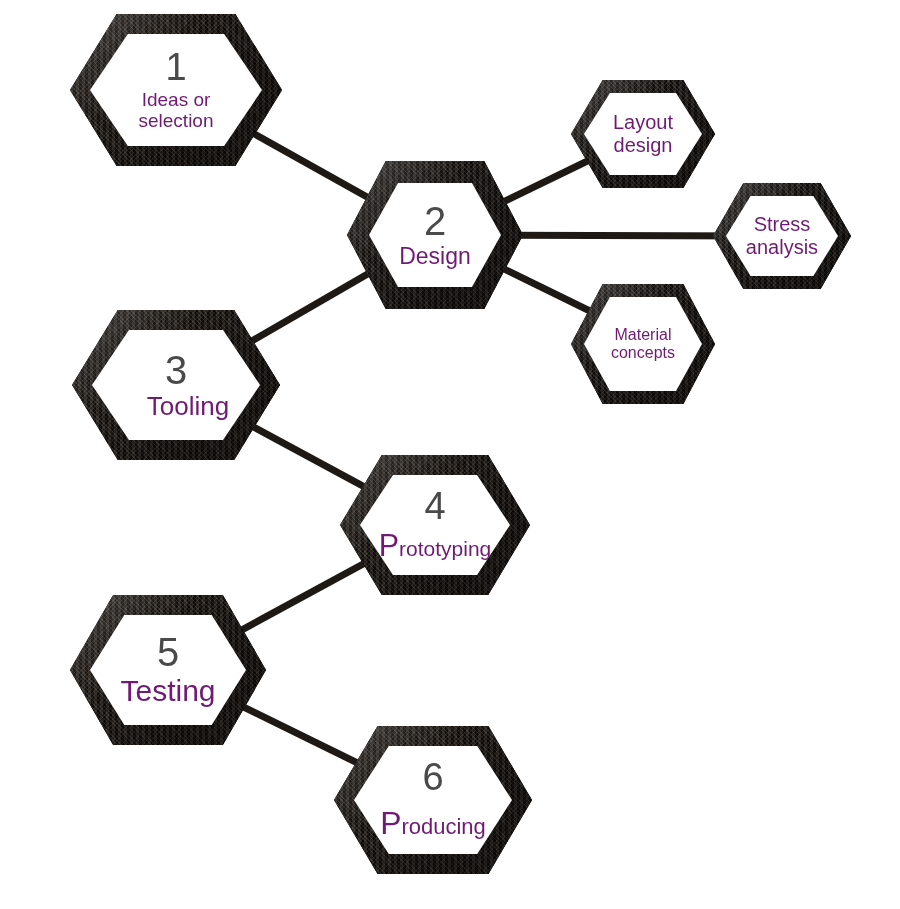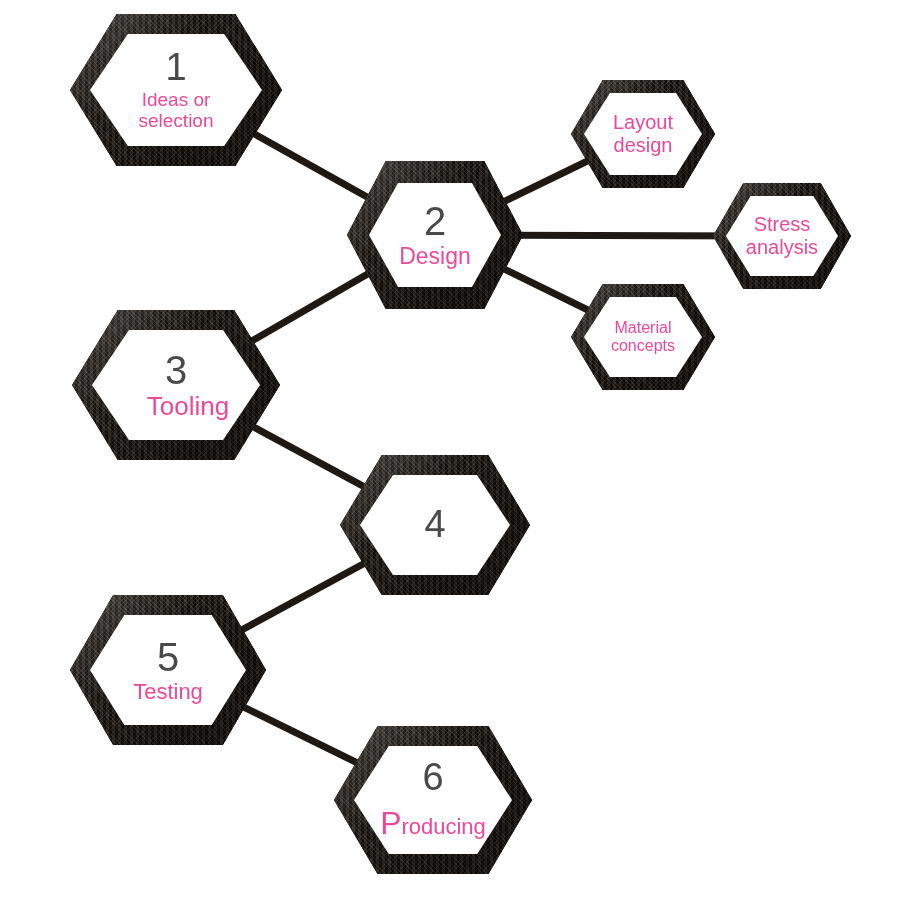--- a/index.html
+++ b/index.html
@@ -21,31 +21,31 @@
   }
   .hex-inner{
     position:absolute;inset:20px;background:#ffffff;
     display:flex;flex-direction:column;align-items:center;justify-content:center;
     text-align:center;color:#4d4d4d;
   }
   .hex.small .hex-inner{inset:13px;}
   .n-design .hex-inner{inset:22px;}
 
   .num{font-weight:400;color:#4a4a4a;line-height:1.05;margin-bottom:1px;}
-  .lbl{color:#ec4899;}
+  .lbl{color:#701a75;}
   .line{line-height:1.15;}
 
   .n-ideas .num{font-size:38px;}        .n-ideas .lbl{font-size:19px;}
   .n-design .num{font-size:40px;}       .n-design .lbl{font-size:23px;}
   .n-layout .lbl{font-size:20px;}
   .n-stress .lbl{font-size:20px;}
   .n-material .lbl{font-size:16px;}
   .n-tooling .num{font-size:40px;}      .n-tooling .lbl{font-size:26px;margin-left:24px;}
   .n-prototyping .num{font-size:38px;}  .n-prototyping .lbl{font-size:21px;}
-  .n-testing .num{font-size:40px;}      .n-testing .lbl{font-size:22px;}
+  .n-testing .num{font-size:40px;}      .n-testing .lbl{font-size:30px;}
   .n-producing .num{font-size:38px;}    .n-producing .lbl{font-size:22px;margin-top:6px;}
 
   .caps .line::first-letter{font-size:1.45em;}
 </style>
 </head>
 <body>
 
 <div class="stage">
 
   <svg id="edges" width="900" height="909">
@@ -89,41 +89,44 @@
 
   <div class="hex small n-stress" style="left:713px;top:183px;width:138px;height:106px">
     <div class="hex-inner">
       <div class="lbl">
         <div class="line">Stress</div>
         <div class="line">analysis</div>
       </div>
     </div>
   </div>
 
-  <div class="hex small n-material" style="left:571px;top:284px;width:144px;height:106px">
+  <div class="hex small n-material" style="left:571px;top:284px;width:144px;height:120px">
     <div class="hex-inner">
       <div class="lbl">
         <div class="line">Material</div>
         <div class="line">concepts</div>
       </div>
     </div>
   </div>
 
   <div class="hex n-tooling" style="left:72px;top:310px;width:208px;height:150px">
     <div class="hex-inner">
       <div class="num">3</div>
       <div class="lbl">
         <div class="line">Tooling</div>
       </div>
     </div>
   </div>
 
   <div class="hex n-prototyping" style="left:340px;top:455px;width:190px;height:140px">
     <div class="hex-inner">
       <div class="num">4</div>
+      <div class="lbl caps">
+        <div class="line">Prototyping</div>
+      </div>
     </div>
   </div>
 
   <div class="hex n-testing" style="left:70px;top:595px;width:196px;height:150px">
     <div class="hex-inner">
       <div class="num">5</div>
       <div class="lbl">
         <div class="line">Testing</div>
       </div>
     </div>

